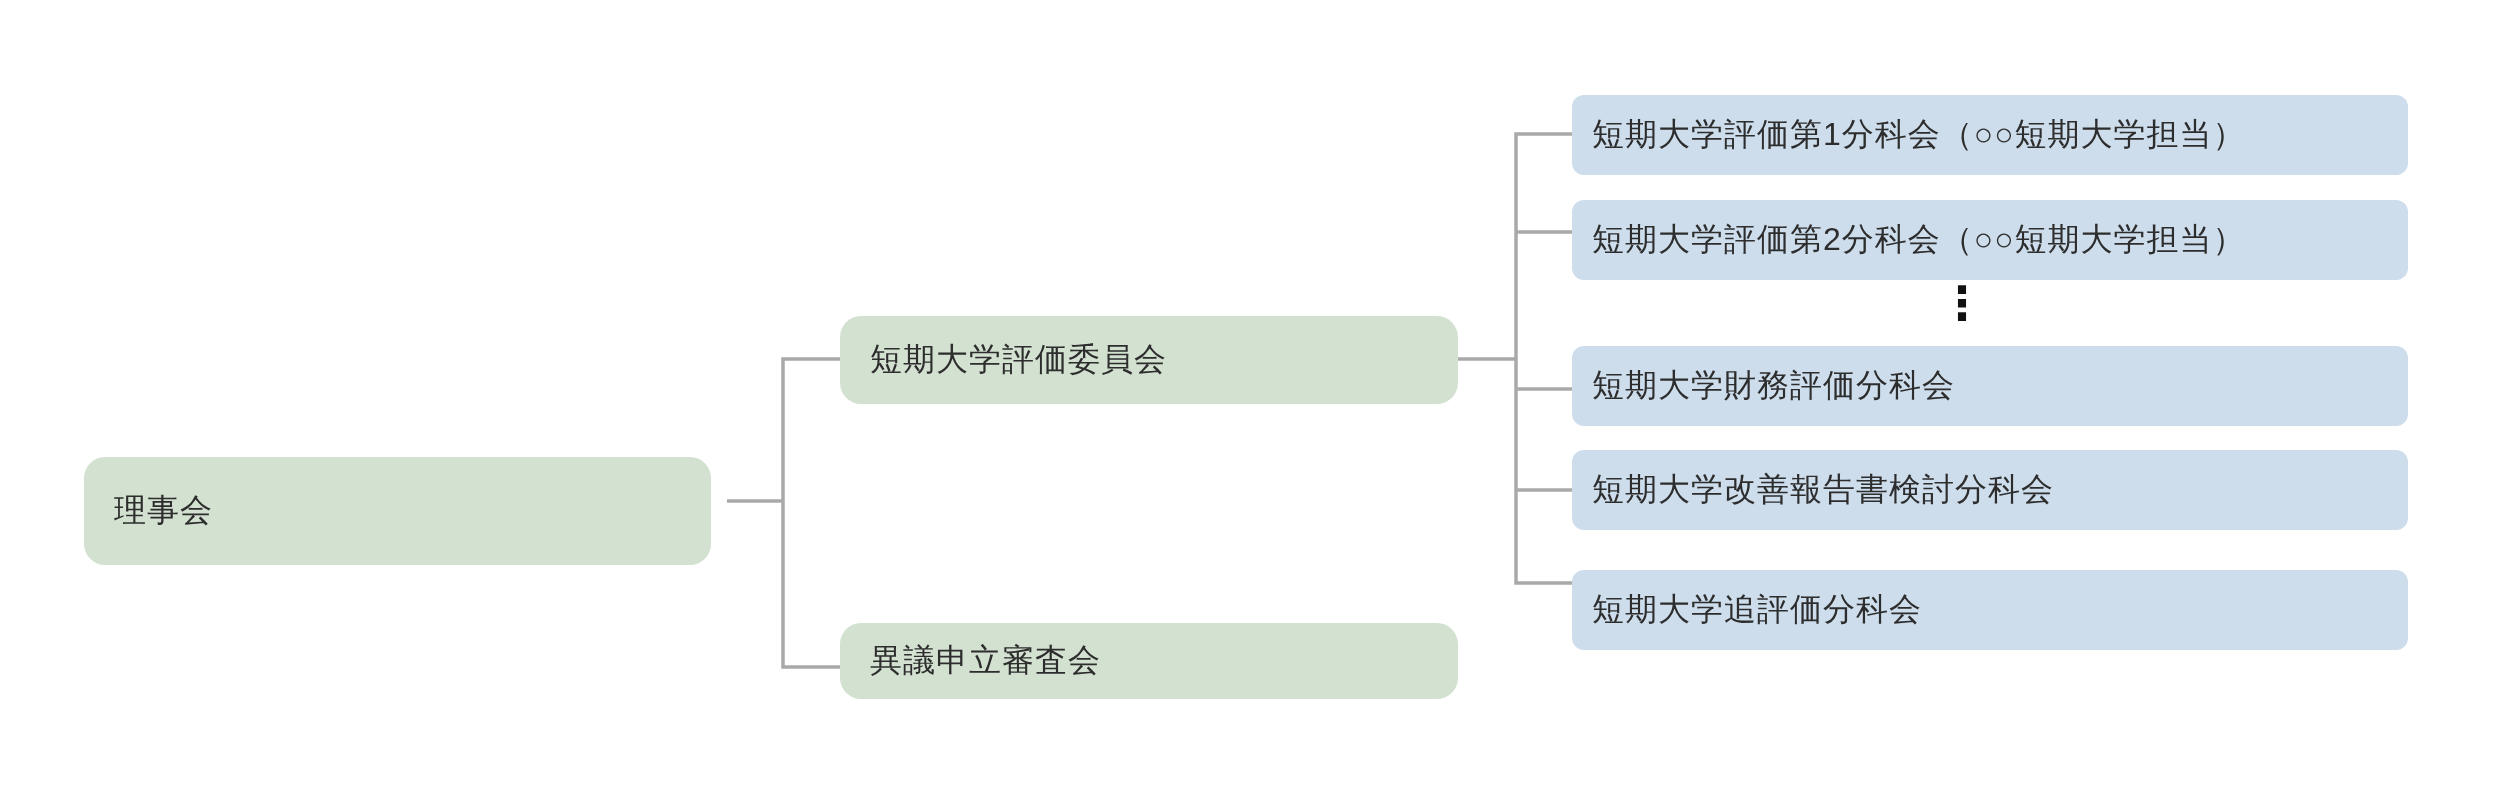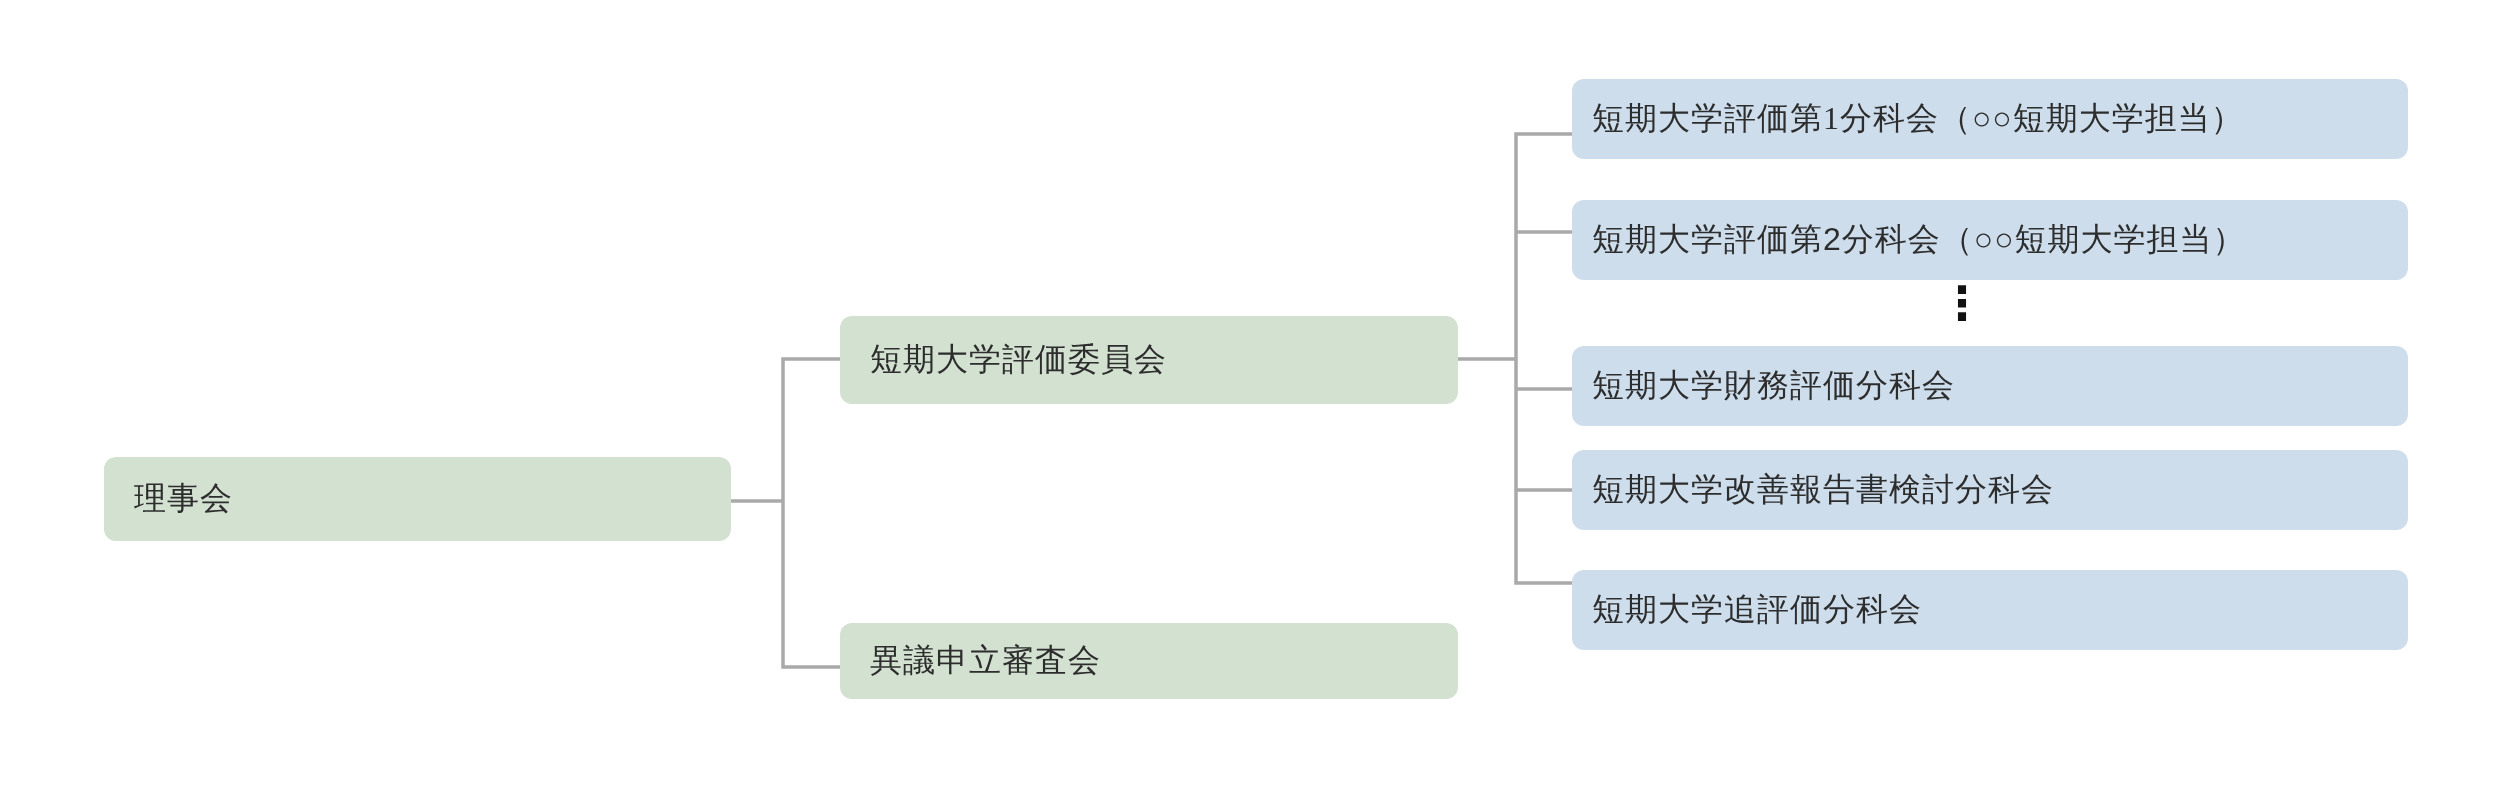--- a/index.html
+++ b/index.html
@@ -39,30 +39,31 @@
     box-sizing:border-box;
     border-radius:12px;
     font-size:32px;
     letter-spacing:1px;
     color:var(--text);
     white-space:nowrap;
   }
   .node.parent{
     background:var(--parent-fill);
     padding-left:30px;
+    border-radius:21px;
   }
   .node.child{
     background:var(--child-fill);
     padding-left:20px;
   }
-  .board    {left:104px; top:457px; width:627px; height:84px;}
+  .board    {left:84px; top:457px; width:627px; height:108px;}
   .committee{left:840px; top:316px; width:618px; height:88px;}
   .appeal   {left:840px; top:623px; width:618px; height:76px;}
   .sub      {left:1572px; width:836px; height:80px;}
-  .sub1{top:79px;font-family:Liberation Serif, serif;}
+  .sub1{top:95px;}
   .sub2{top:192px;margin-top:8px;}
   .sub3{top:338px;margin-top:8px;}
   .sub4{top:450px;}
   .sub5{top:570px;}
   .ellipsis{
     position:absolute;
     left:1926px;
     top:277px;
     width:72px;
     height:52px;

